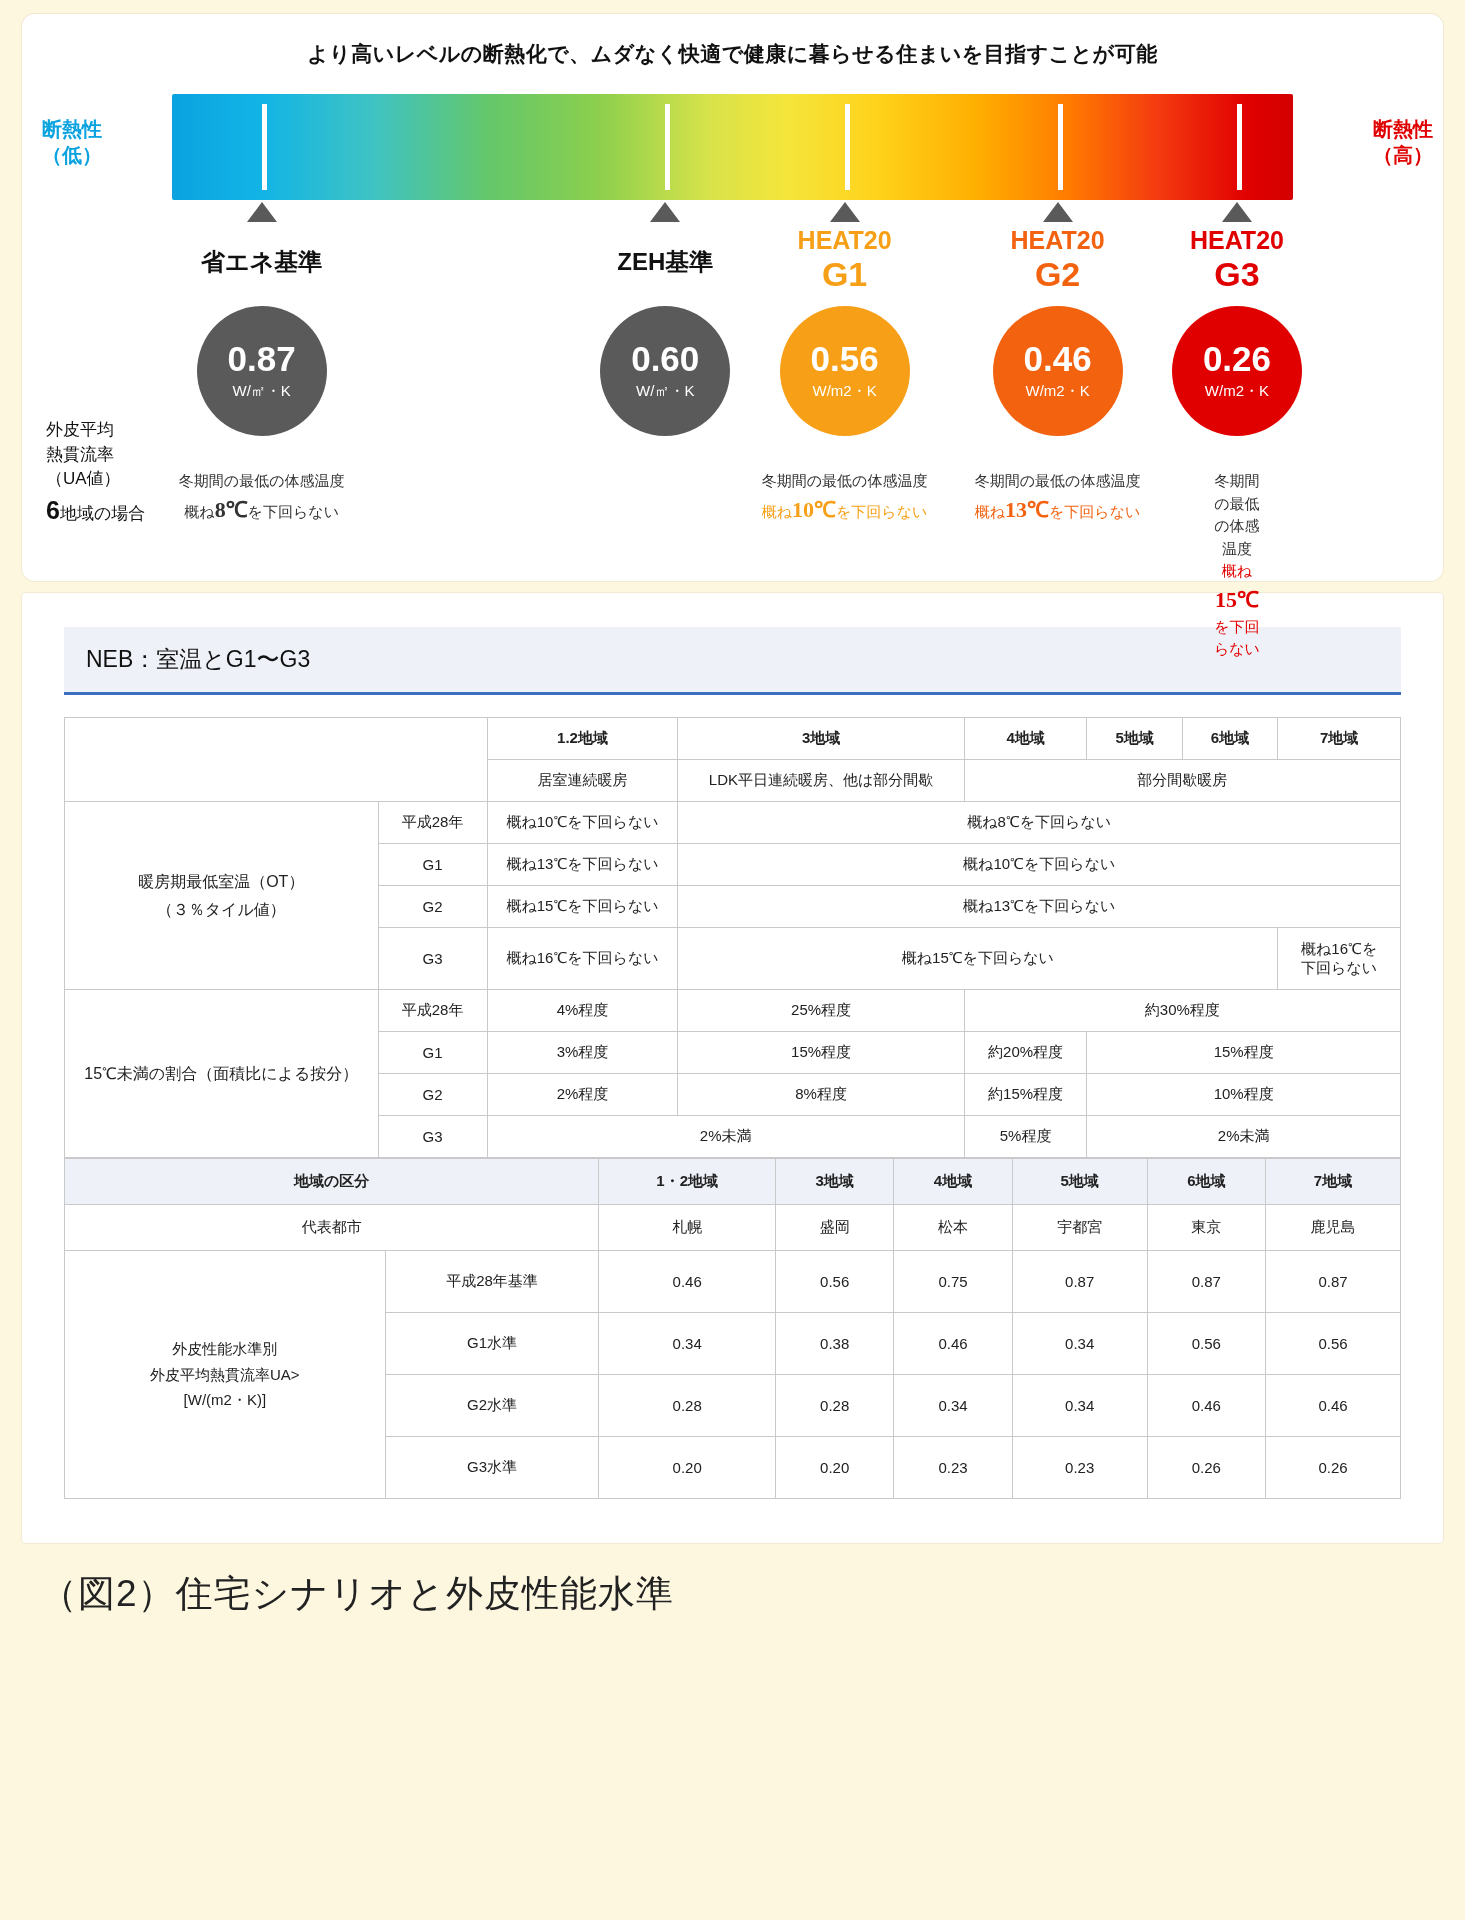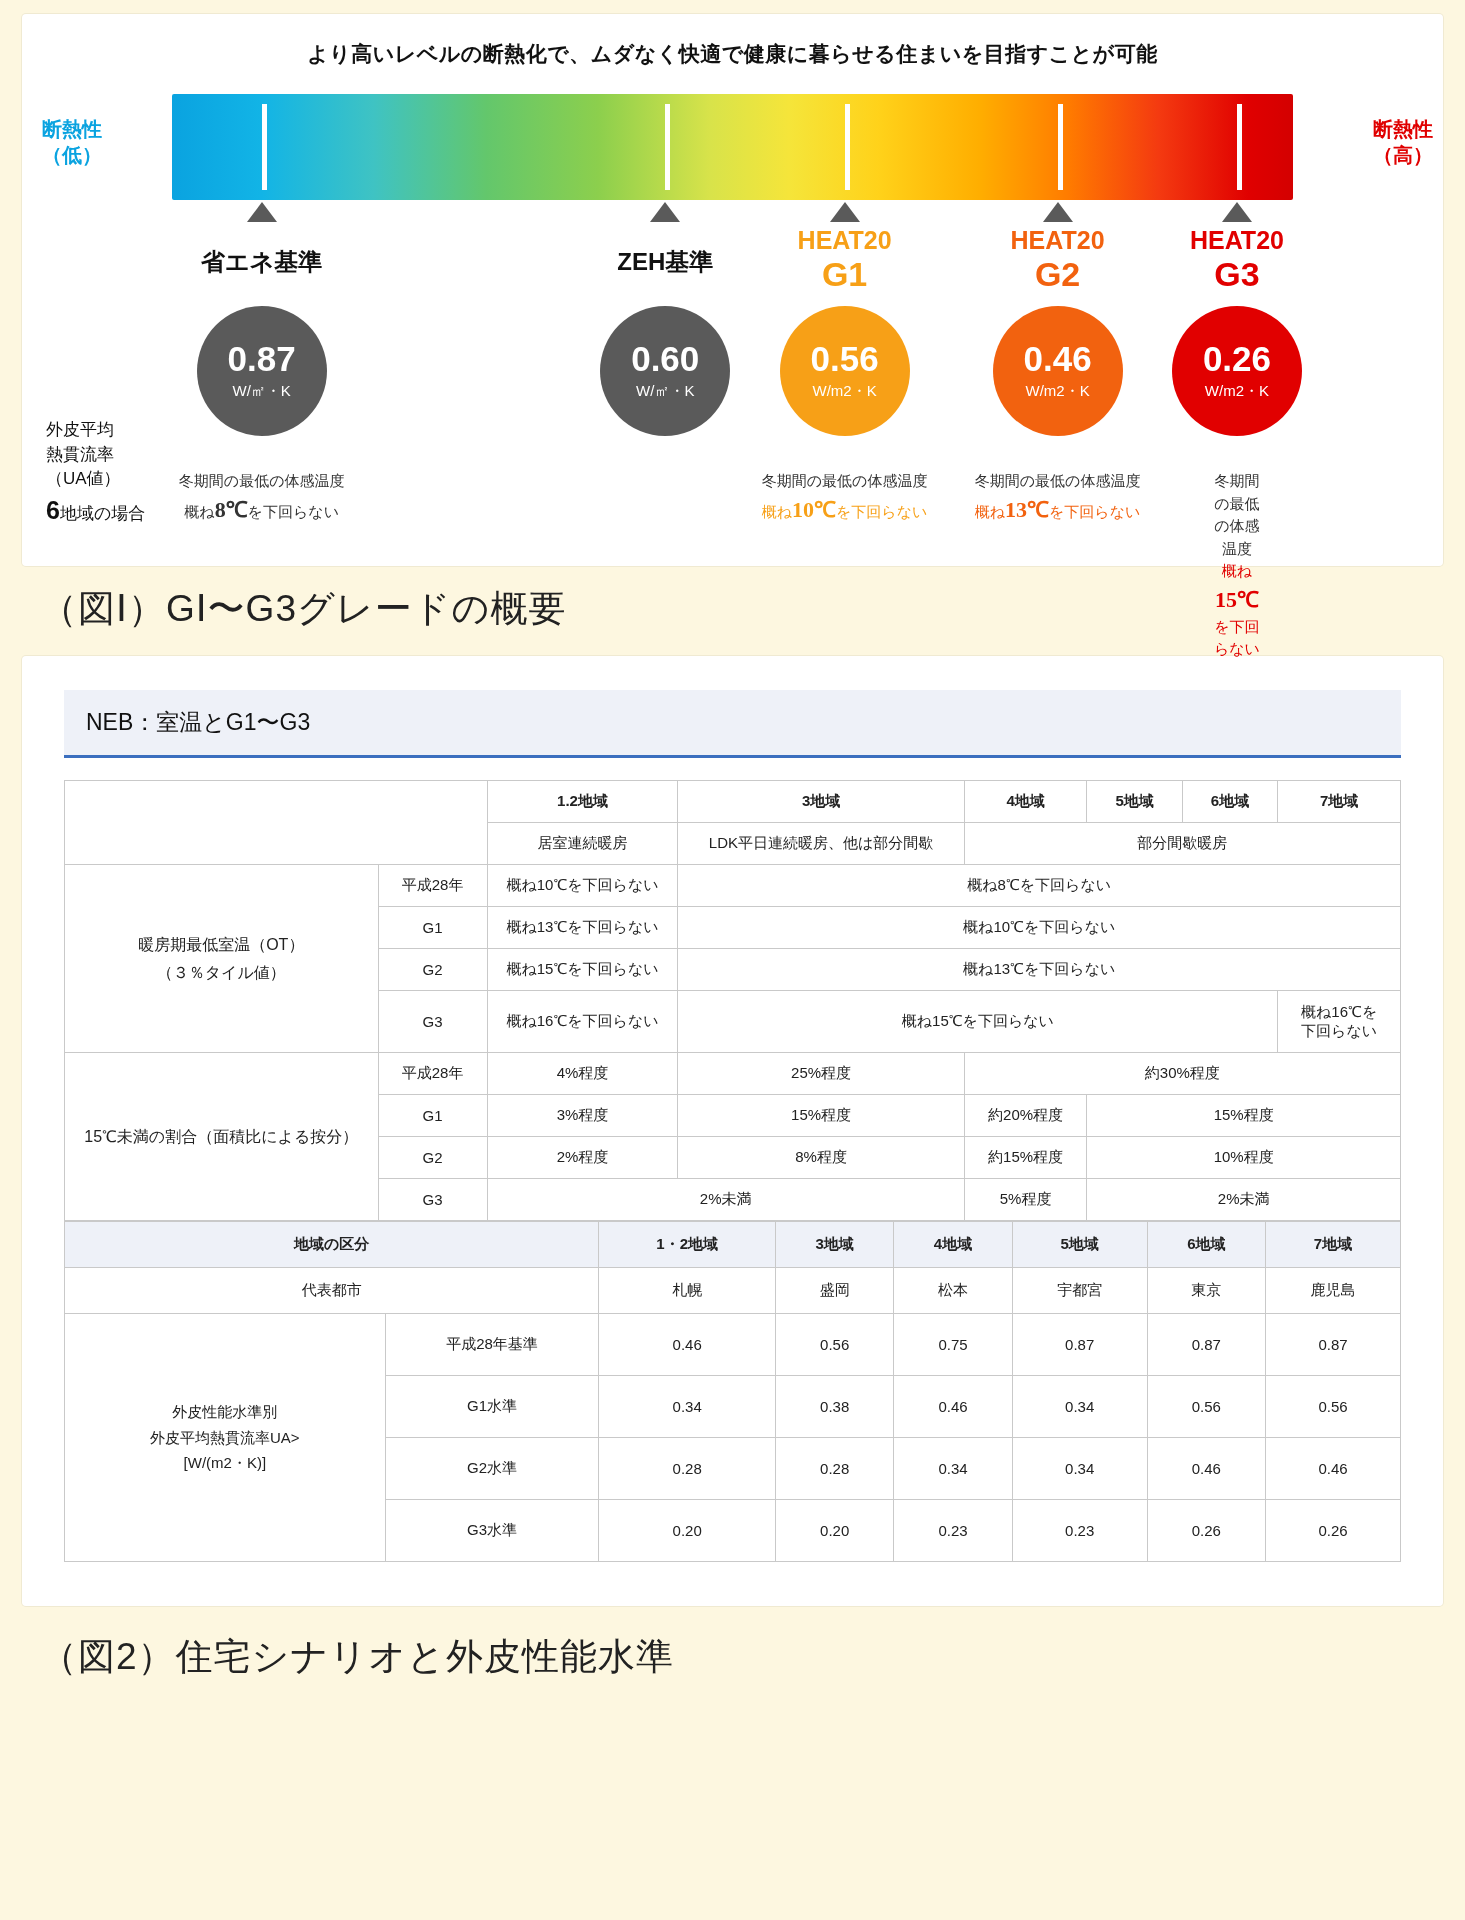--- a/index.html
+++ b/index.html
@@ -9,22 +9,22 @@
     background: #fdf7e0;
     font-family: "Liberation Sans", sans-serif;
     color: #222;
   }
   .page { width:1465px; padding: 0 0 40px 0; }
 
   
   .fig1-card {
     margin: 14px 22px 12px 22px;
     background: #ffffff;
-    border-radius: 4px;
-    padding: 26px 0 26px 0;
+    border-radius: 13px;
+    padding: 26px 0 41px 0;
     position: relative;
     box-shadow: 0 0 0 1px #f0ead2;
   }
   .fig1-title {
     text-align:center;
     font-size: 21px;
     font-weight: bold;
     color:#111;
     letter-spacing: .5px;
     margin-bottom: 26px;
@@ -219,21 +219,20 @@
         <div class="t1" style="color:#333;">冬期間の最低の体感温度</div>
         <div class="t2" style="color:#f2620f;"><span>概ね</span><b>13℃</b><span>を下回らない</span></div>
       </div>
       <div class="note" style="left:95%; color:#e10000;">
         <div class="t1" style="color:#333;">冬期間の最低の体感温度</div>
         <div class="t2" style="color:#e10000;"><span>概ね</span><b>15℃</b><span>を下回らない</span></div>
       </div>
     </div>
   </div>
 
-  <div class="fig-caption">（図Ⅰ）GⅠ〜G3グレードの概要</div>
 
   <div class="fig2-card">
 
     <div class="sec-head">NEB：室温とG1〜G3</div>
 
     <table>
       <tbody>
           <tr>
         <td class="blank" rowspan="2" colspan="2" style="width:31%;"></td>
         <th style="width:14%;">1.2地域</th>

